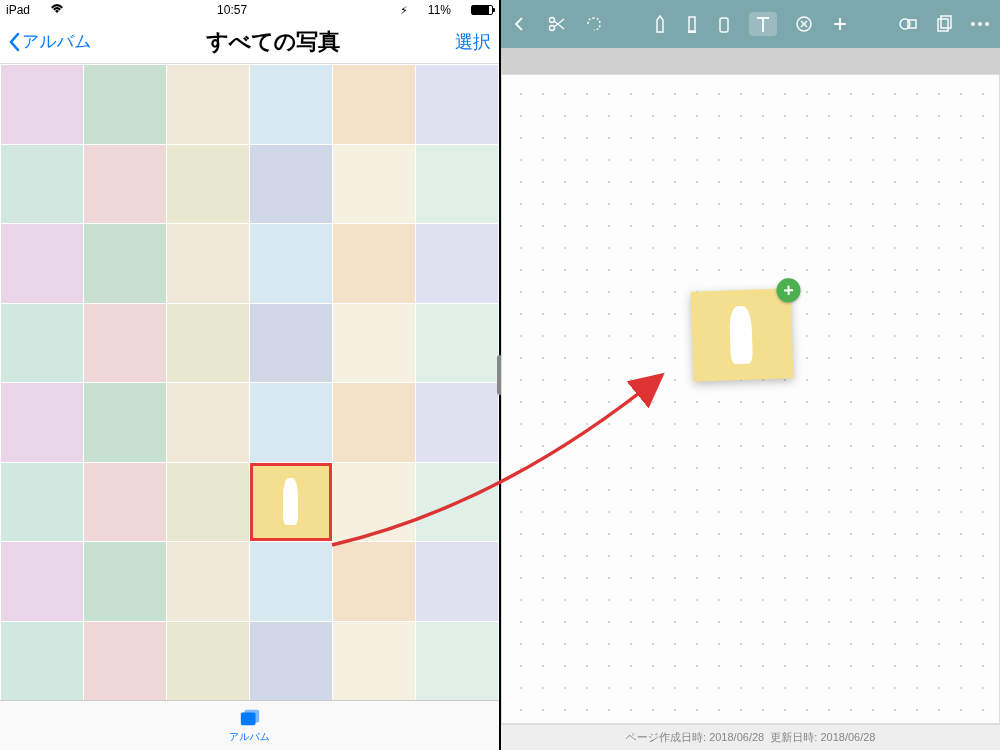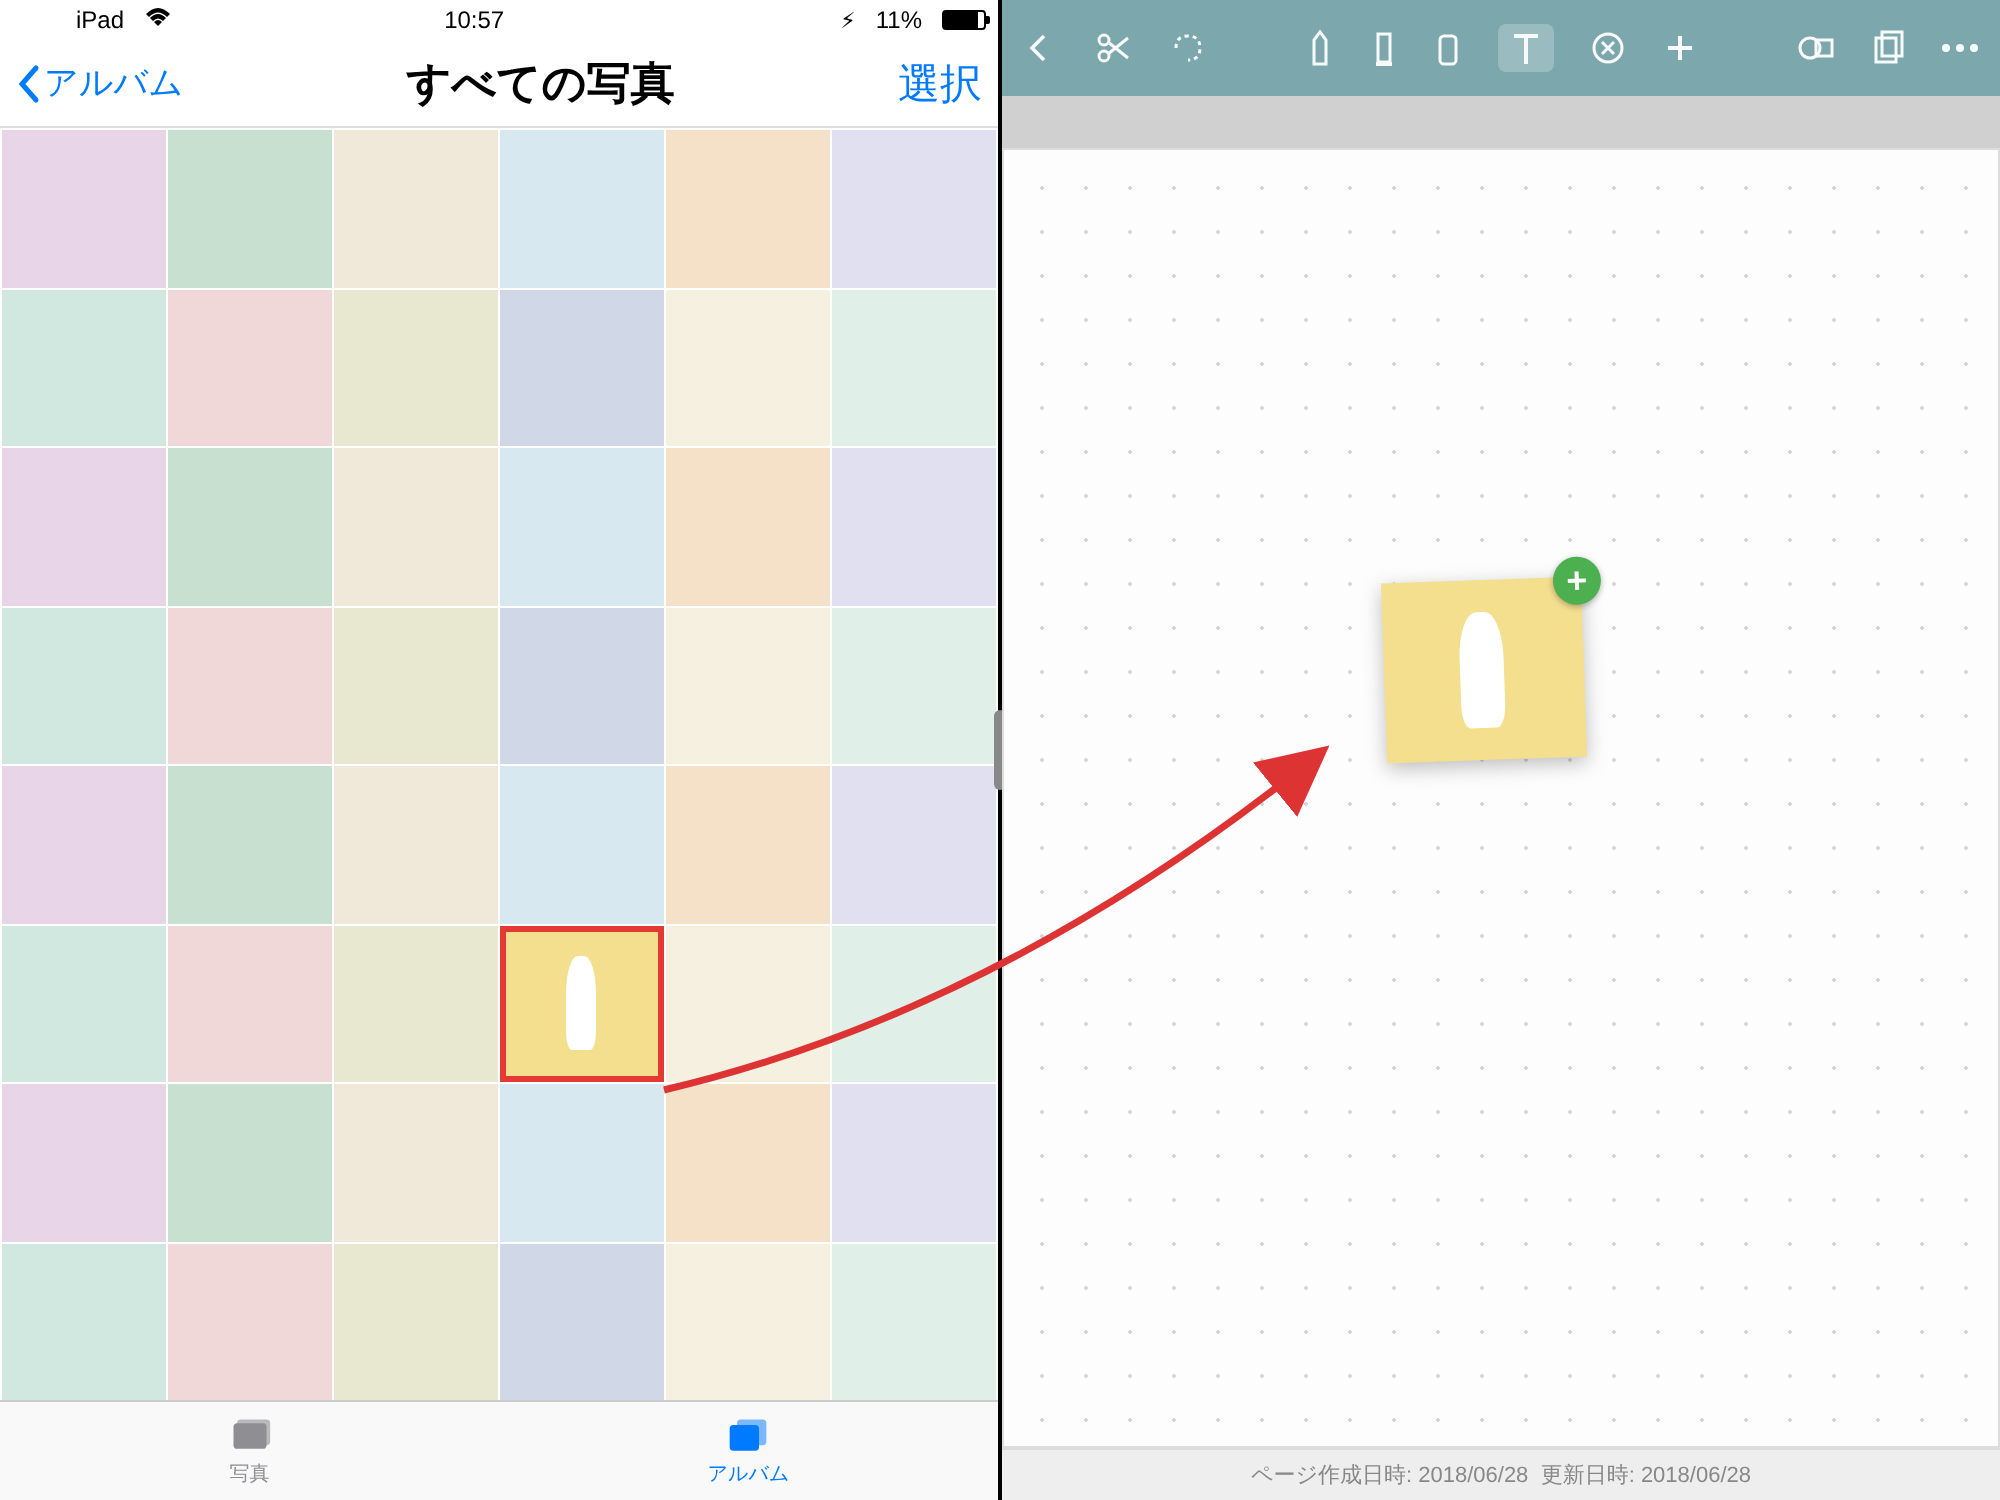--- a/index.html
+++ b/index.html
@@ -6,31 +6,31 @@
 body { font-family: -apple-system, "Hiragino Sans", sans-serif; width: 1000px; height: 750px; overflow: hidden; background: #000; }
 .split { display: flex; width: 100%; height: 100%; }
 .pane { height: 100%; background: #fff; }
 .left { width: 500px; display: flex; flex-direction: column; }
 .right { width: 500px; display: flex; flex-direction: column; background: #fafafa; }
 .divider { width: 2px; background: #000; position: relative; }
 .divider::after { content:""; position:absolute; left:-2px; top:50%; width:6px; height:40px; background:#888; border-radius:3px; transform:translateY(-50%); }
 
 
 .status { height: 20px; display: flex; align-items: center; justify-content: space-between; padding: 0 6px; font-size: 12px; color: #000; }
-.status .sl, .status .sr { display: flex; align-items: center; gap: 10px; margin-left: 32px; }
+.status .sl, .status .sr { display: flex; align-items: center; gap: 20px; }
 .bolt { font-size: 11px; }
 .batt { display:inline-block; width:22px; height:10px; border:1px solid #000; border-radius:2px; position:relative; }
 .batt::after { content:""; position:absolute; right:-3px; top:2px; width:2px; height:4px; background:#000; border-radius:0 1px 1px 0;}
 .batt i { display:block; height:100%; width:85%; background:#000; }
 
 
 .nav { height: 44px; display: flex; align-items: center; justify-content: space-between; padding: 0 8px; border-bottom: 1px solid #ddd; }
 .nav .back { color:#007aff; font-size:17px; display:flex; align-items:center; gap:2px;}
 .nav .title { font-size:22px; font-weight:600; color:#000; }
-.nav .act { color:#007aff; font-size:21px; }
+.nav .act { color:#007aff; font-size:18px; }
 
 
 .grid { flex:1; overflow:hidden; display:flex; flex-wrap:wrap; align-content:flex-start; gap:1px; background:#fff; padding:1px; }
 .th { background:#eee; background-image: linear-gradient(135deg,#f5f5f5 25%,#e9e9e9 25%,#e9e9e9 50%,#f5f5f5 50%,#f5f5f5 75%,#e9e9e9 75%); background-size:8px 8px; }
 .th.c1{background:#e8d5e8;} .th.c2{background:#c8e0d0;} .th.c3{background:#f0e8d8;} .th.c4{background:#d8e8f0;}
 .th.c5{background:#f5e0c8;} .th.c6{background:#e0e0f0;} .th.c7{background:#d0e8e0;} .th.c8{background:#f0d8d8;}
 .th.c9{background:#e8e8d0;} .th.c10{background:#d0d8e8;} .th.c11{background:#f5f0e0;} .th.c12{background:#e0f0e8;}
 .th.sel { background:#f3df8e; outline:3px solid #e53935; outline-offset:-3px; position:relative;}
 .th.sel::after{ content:""; position:absolute; left:40%; top:20%; width:18%; height:60%; background:#fff; border-radius:40% 40% 20% 20%;}
 
@@ -136,27 +136,20 @@
         <div class="th c6" style="width: 82px; height: 78.5px;"></div>
         <div class="th c7" style="width: 82px; height: 78.5px;"></div>
         <div class="th c8" style="width: 82px; height: 78.5px;"></div>
         <div class="th c9" style="width: 82px; height: 78.5px;"></div>
         <div class="th c10" style="width: 82px; height: 78.5px;"></div>
         <div class="th c11" style="width: 82px; height: 78.5px;"></div>
         <div class="th c12" style="width: 82px; height: 78.5px;"></div>
       </div>
 
     <div class="tabbar">
-      <div class="tab">
-        <svg viewBox="0 0 24 24">
-            <rect x="3" y="5" width="18" height="14" rx="2" fill="#8e8e93"></rect>
-            <rect x="5" y="3" width="18" height="14" rx="2" fill="#8e8e93" opacity="0.6"></rect>
-          </svg>
-        <span>写真</span>
-      </div>
       <div class="tab active">
         <svg viewBox="0 0 24 24">
             <rect x="2" y="6" width="16" height="14" rx="2" fill="#007aff"></rect>
             <rect x="6" y="3" width="16" height="14" rx="2" fill="#007aff" opacity="0.5"></rect>
           </svg>
         <span>アルバム</span>
       </div>
     </div>
   </div>
 

